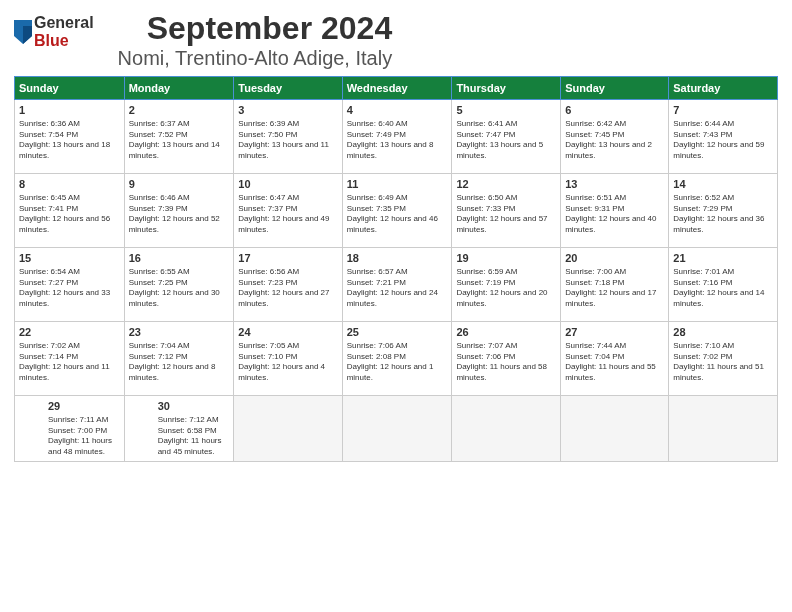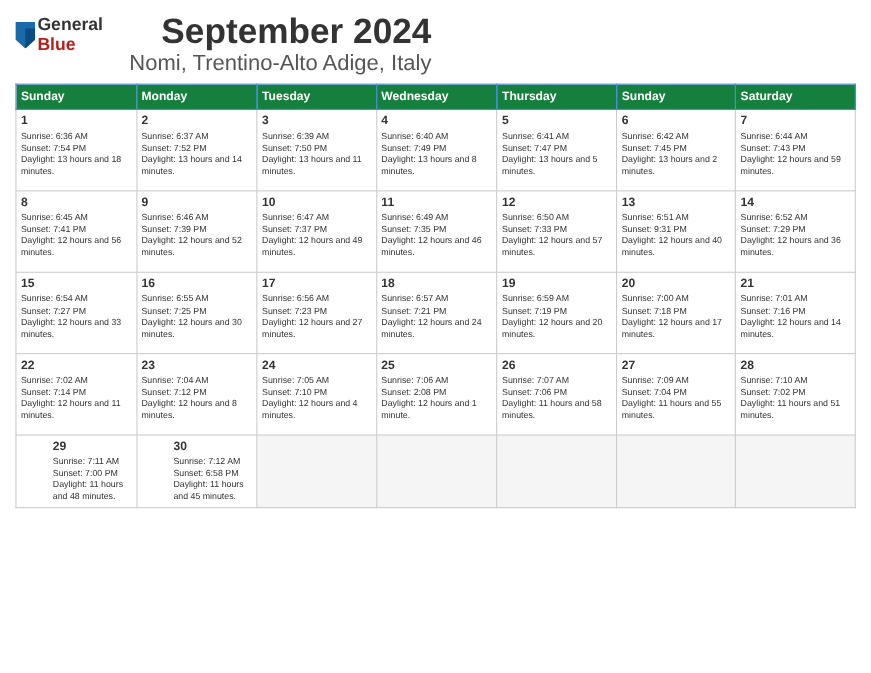--- a/index.html
+++ b/index.html
@@ -151,21 +151,21 @@
           <td><span class="day-num">19</span><span>Sunrise: 6:59 AM</span><br><span>Sunset: 7:19 PM</span><br><span>Daylight: 12 hours and 20 minutes.</span></td>
           <td><span class="day-num">20</span><span>Sunrise: 7:00 AM</span><br><span>Sunset: 7:18 PM</span><br><span>Daylight: 12 hours and 17 minutes.</span></td>
           <td><span class="day-num">21</span><span>Sunrise: 7:01 AM</span><br><span>Sunset: 7:16 PM</span><br><span>Daylight: 12 hours and 14 minutes.</span></td>
         </tr>
         <tr>
           <td><span class="day-num">22</span><span>Sunrise: 7:02 AM</span><br><span>Sunset: 7:14 PM</span><br><span>Daylight: 12 hours and 11 minutes.</span></td>
           <td><span class="day-num">23</span><span>Sunrise: 7:04 AM</span><br><span>Sunset: 7:12 PM</span><br><span>Daylight: 12 hours and 8 minutes.</span></td>
           <td><span class="day-num">24</span><span>Sunrise: 7:05 AM</span><br><span>Sunset: 7:10 PM</span><br><span>Daylight: 12 hours and 4 minutes.</span></td>
           <td><span class="day-num">25</span><span>Sunrise: 7:06 AM</span><br><span>Sunset: 2:08 PM</span><br><span>Daylight: 12 hours and 1 minute.</span></td>
           <td><span class="day-num">26</span><span>Sunrise: 7:07 AM</span><br><span>Sunset: 7:06 PM</span><br><span>Daylight: 11 hours and 58 minutes.</span></td>
-          <td><span class="day-num">27</span><span>Sunrise: 7:09 AM</span><br><span>Sunset: 7:04 PM</span><br><span>Daylight: 11 hours and 55 minutes.</span></td>
+          <td><span class="day-num">27</span><span>Sunrise: 7:44 AM</span><br><span>Sunset: 7:04 PM</span><br><span>Daylight: 11 hours and 55 minutes.</span></td>
           <td><span class="day-num">28</span><span>Sunrise: 7:10 AM</span><br><span>Sunset: 7:02 PM</span><br><span>Daylight: 11 hours and 51 minutes.</span></td>
         </tr>
         <tr>
           <td><span class="day-num">29</span><span>Sunrise: 7:11 AM</span><br><span>Sunset: 7:00 PM</span><br><span>Daylight: 11 hours and 48 minutes.</span></td>
           <td><span class="day-num">30</span><span>Sunrise: 7:12 AM</span><br><span>Sunset: 6:58 PM</span><br><span>Daylight: 11 hours and 45 minutes.</span></td>
           <td class="empty"></td>
           <td class="empty"></td>
           <td class="empty"></td>
           <td class="empty"></td>
           <td class="empty"></td>

